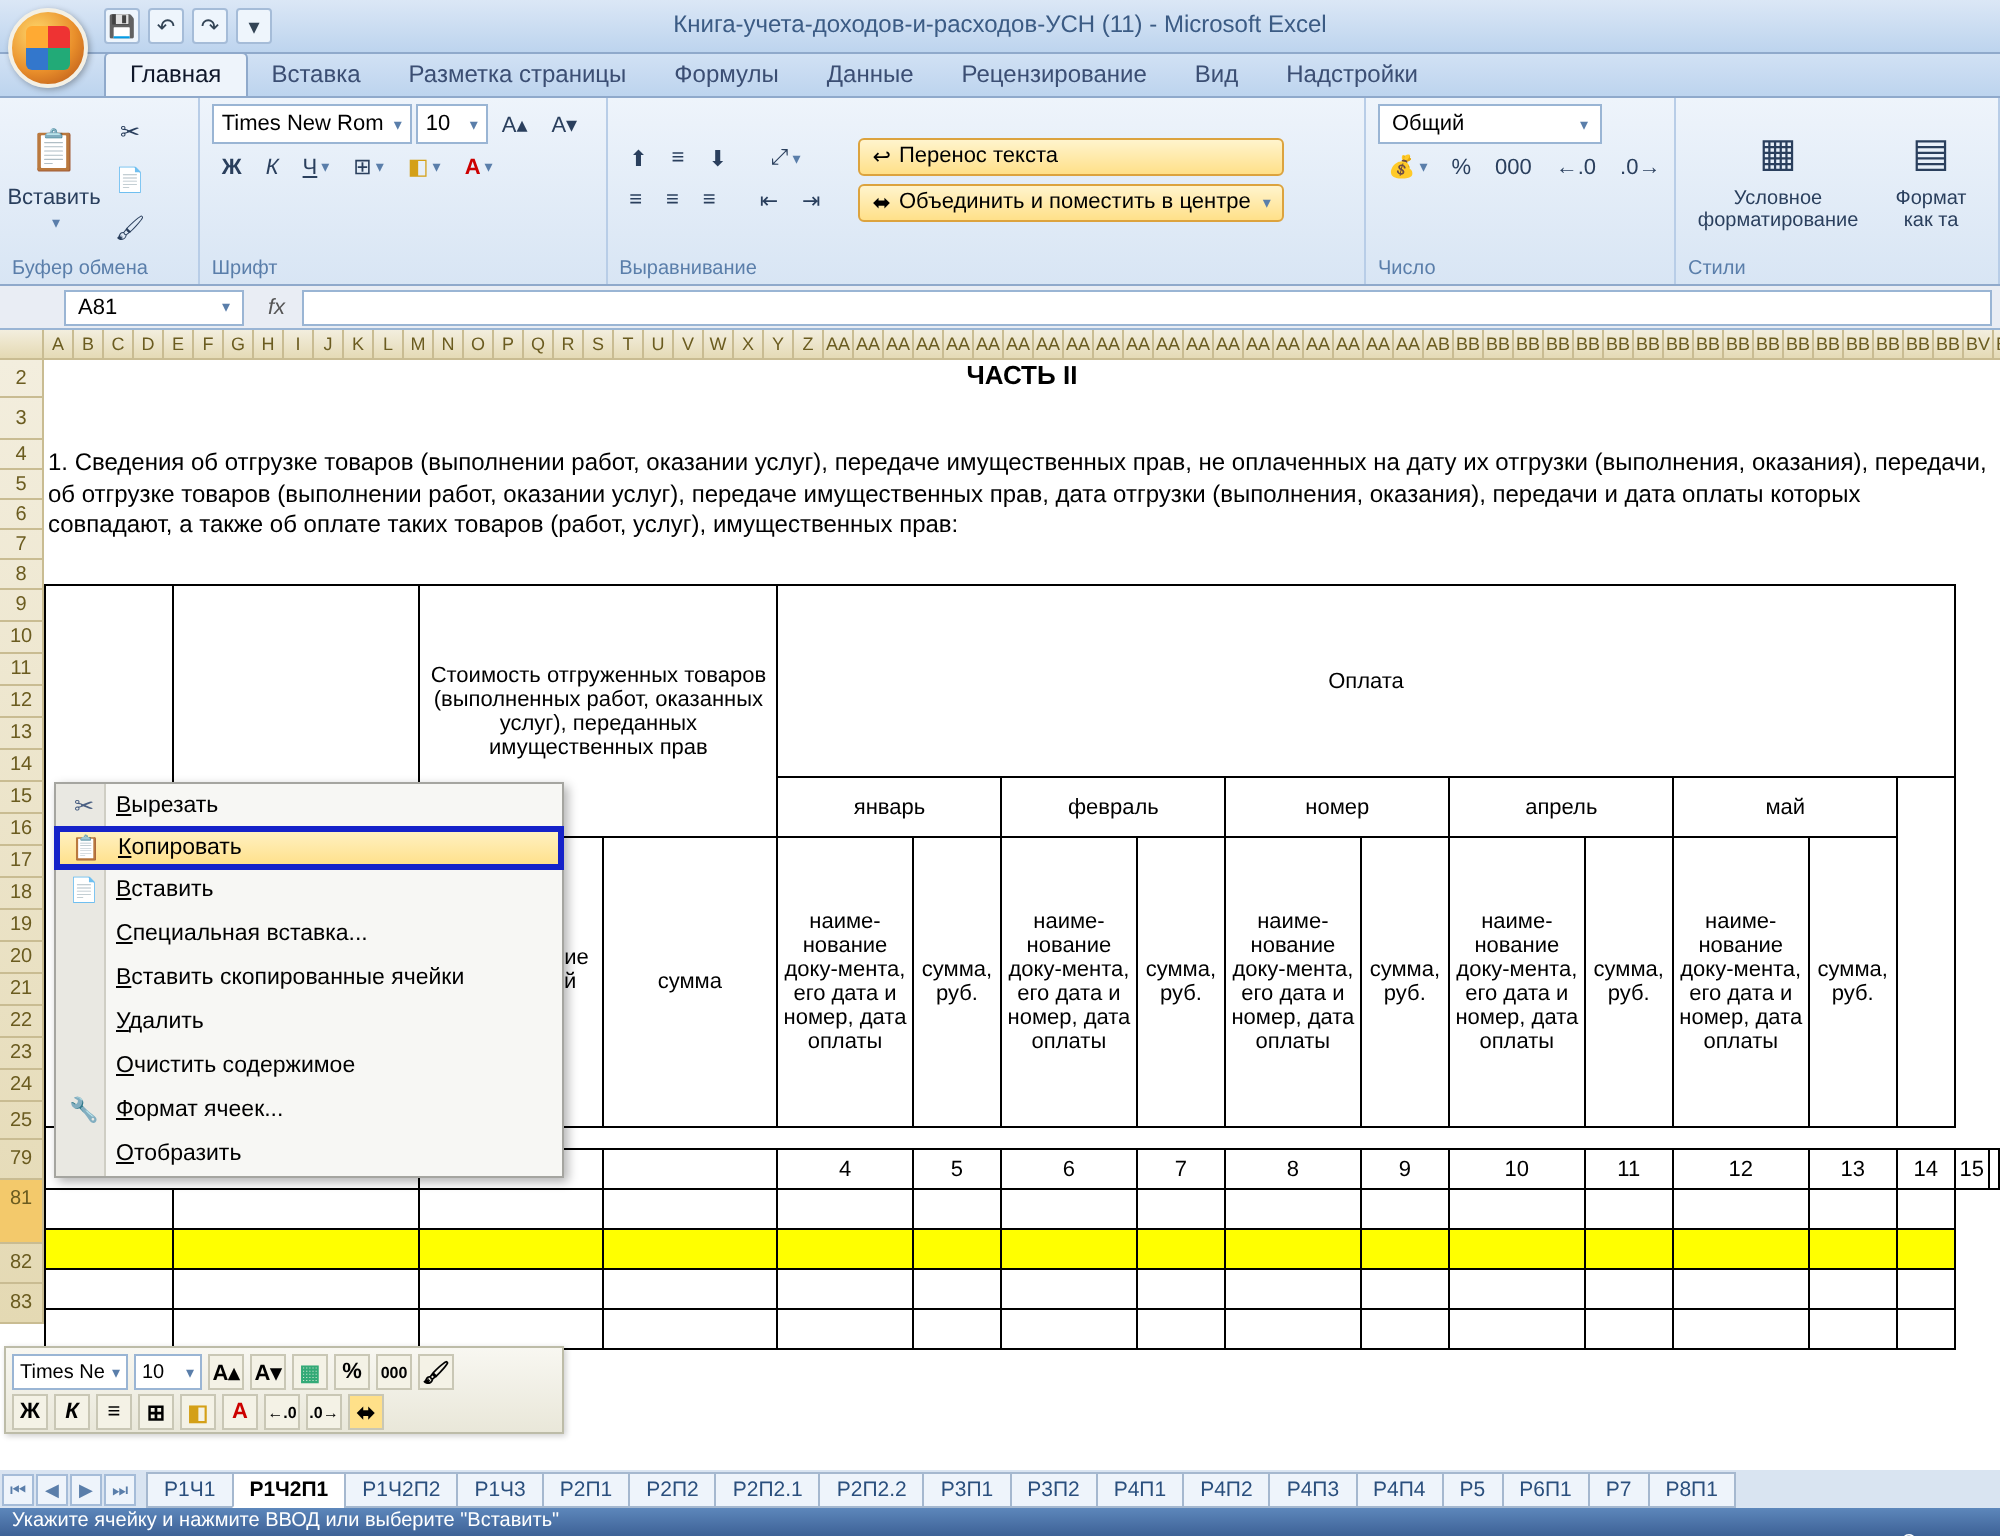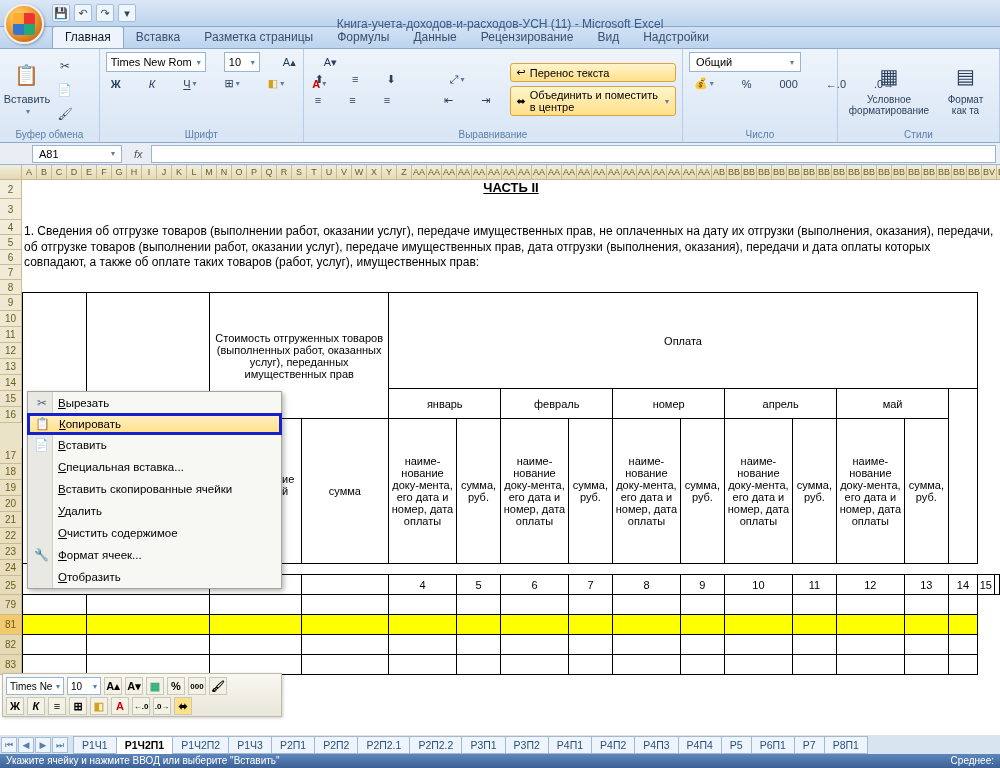--- a/index.html
+++ b/index.html
@@ -3,56 +3,56 @@
 <meta charset="utf-8">
 <style>
 * { margin:0; padding:0; box-sizing:border-box; font-family:"Segoe UI",Tahoma,sans-serif; }
 body { width:1000px; height:768px; overflow:hidden; background:#fff; font-size:11px; position:relative; }
 
 .titlebar { height:27px; background:linear-gradient(#dbe7f6,#bdd4ee); display:flex; align-items:center; border-bottom:1px solid #8fa9cb; }
 .office-btn { width:40px; height:40px; border-radius:50%; background:radial-gradient(circle at 35% 30%,#ffd86b,#e98f2b 55%,#b24e14); position:absolute; left:4px; top:4px; z-index:50; border:2px solid #f4f0e4; box-shadow:1px 1px 3px rgba(0,0,0,.3); display:flex; align-items:center; justify-content:center;}
 .office-btn .f { width:22px; height:22px; background:conic-gradient(#e33 0 25%,#2a7 0 50%,#37c 0 75%,#fa3 0); border-radius:3px; }
 .qat { margin-left:52px; display:flex; align-items:center; gap:4px; height:27px; }
 .qat .qbtn { width:18px; height:18px; background:#eef5fc; border:1px solid #a5bcd8; border-radius:2px; display:flex; align-items:center; justify-content:center; font-size:11px; color:#345; }
-.doc-title { position:absolute; left:50%; transform:translateX(-50%); color:#3b5b84; font-size:12px; white-space:nowrap; top:5px;margin-top:12px; }
+.doc-title { position:absolute; left:50%; transform:translateX(-50%); color:#3b5b84; font-size:12px; white-space:nowrap; top:5px; }
 
 .tabs { height:22px; background:linear-gradient(#d1e1f4,#bdd4ee); display:flex; align-items:flex-end; padding-left:52px; border-bottom:1px solid #8fa9cb; }
 .tab { padding:3px 12px 4px; color:#3b4e73; cursor:pointer; font-size:12px; }
 .tab.active { background:#eef4fb; border:1px solid #8fa9cb; border-bottom:none; border-radius:3px 3px 0 0; color:#0f172a; }
 
 .ribbon { height:94px; background:linear-gradient(#eef4fb,#d8e5f4); border-bottom:1px solid #8fa9cb; display:flex; }
 .group { border-right:1px solid #b8cde7; padding:3px 6px 2px; display:flex; flex-direction:column; justify-content:space-between; }
-.group-label { text-align:center; color:#5a7eaa; font-size:10px; padding-top:2px; }
+.group-label { text-align:left; color:#5a7eaa; font-size:10px; padding-top:2px; }
 .group-body { flex:1; display:flex; align-items:center; gap:4px; }
 .rbtn { border:1px solid transparent; padding:2px 4px; border-radius:3px; display:flex; align-items:center; justify-content:center; color:#2a3f5d; cursor:pointer; }
 .bigbtn { width:42px; height:60px; flex-direction:column; font-size:11px; gap:2px; text-align:center; }
 .icon { width:16px; height:16px; display:inline-flex; align-items:center; justify-content:center; font-size:12px; }
 .bigicon { width:28px; height:28px; font-size:20px; }
 .fontbox { width:100px; height:20px; border:1px solid #9ab5d4; background:#fff; font-size:11px; padding:2px 4px; display:flex; align-items:center; justify-content:space-between; }
 .sizebox { width:36px; height:20px; border:1px solid #9ab5d4; background:#fff; font-size:11px; padding:2px 4px; display:flex; align-items:center; justify-content:space-between; }
-.row { display:flex; gap:18px; align-items:center; }
+.row { display:flex; gap:2px; align-items:center; }
 .col { display:flex; flex-direction:column; gap:2px; }
 .wide-btn { background:linear-gradient(#fff4cd,#ffe089); border:1px solid #dca33e; padding:2px 6px; border-radius:3px; display:flex; align-items:center; gap:4px; font-size:11px; }
 .dd { font-size:8px; color:#5a7eaa; margin-left:2px; }
 .combo { width:112px; height:20px; border:1px solid #9ab5d4; background:#fff; padding:2px 6px; font-size:11px; display:flex; justify-content:space-between; align-items:center; }
 
 .fbar { height:22px; border-bottom:1px solid #9ab5d4; display:flex; align-items:center; background:#e9edf4; }
 .namebox { width:90px; height:18px; border:1px solid #9ab5d4; background:#fff; margin:0 4px 0 32px; font-size:11px; padding:1px 6px; display:flex; align-items:center; justify-content:space-between; }
 .fbar .fx { padding:0 8px; font-style:italic; color:#555; }
 .fbar .finput { flex:1; height:18px; border:1px solid #9ab5d4; background:#fff; margin-right:4px; }
 
 .grid { position:absolute; top:165px; left:0; right:0; bottom:32px; overflow:hidden; font-family:"Times New Roman",serif; font-size:12px; color:#000; }
 .rownums { position:absolute; top:15px; left:0; width:22px; background:linear-gradient(#f3eede,#e4d9b3); }
 .rn { height:15px; border-bottom:1px solid #c9bc92; border-right:1px solid #c9bc92; text-align:center; font-size:10px; color:#6b5c20; line-height:15px; }
 .rn.selected { background:#f3c96b; }
 .colheads { position:absolute; top:0; left:22px; right:0; height:15px; background:linear-gradient(#f3eede,#e4d9b3); display:flex; }
 .ch { width:15px; flex:0 0 15px; border-right:1px solid #c9bc92; border-bottom:1px solid #c9bc92; text-align:center; font-size:9px; color:#6b5c20; line-height:15px; overflow:hidden; }
 .corner { position:absolute; top:0; left:0; width:22px; height:15px; background:linear-gradient(#f3eede,#e4d9b3); border-right:1px solid #c9bc92; border-bottom:1px solid #c9bc92; }
 .sheet { position:absolute; top:15px; left:22px; right:0; bottom:0; }
-.title1 { position:absolute; top:0; left:0; right:0; height:19px; text-align:center; font-weight:bold; font-size:13px;text-decoration:underline; }
+.title1 { position:absolute; top:0; left:0; right:0; height:19px; text-align:center; font-weight:bold; font-size:13px; }
 .title2 { position:absolute; top:19px; left:0; right:0; height:21px; text-align:center; font-weight:bold; font-size:13px; }
 .para { position:absolute; top:44px; left:2px; right:6px; font-size:12px; line-height:1.3; }
 
 .tbl { position:absolute; top:112px; left:0; border-collapse:collapse; table-layout:fixed; }
 .tbl td, .tbl th { border:1px solid #000; text-align:center; vertical-align:middle; font-weight:normal; font-size:11px; padding:2px; }
 .hdr { font-size:11px; }
 .selrow td { background:#ffff00; }
 
 .ctx { position:absolute; left:27px; top:391px; width:255px; background:#f7f7f4; border:1px solid #a5a5a0; box-shadow:2px 2px 5px rgba(0,0,0,.3); z-index:200; font-family:"Segoe UI"; font-size:11.5px; }
 .ctx .itm { height:22px; display:flex; align-items:center; padding-left:30px; position:relative; cursor:pointer; }
@@ -65,21 +65,21 @@
 .minitb { position:absolute; left:2px; top:673px; width:280px; height:44px; background:linear-gradient(#f8f7f1,#e9e7d9); border:1px solid #bdbca8; box-shadow:1px 1px 3px rgba(0,0,0,.2); z-index:190; padding:3px; display:flex; flex-direction:column; gap:2px; font-family:"Segoe UI"; }
 .minitb .row { gap:3px; }
 .minitb .mbtn { width:18px; height:18px; border:1px solid #c9c7b5; background:#f4f2e6; font-size:11px; display:flex; align-items:center; justify-content:center; font-weight:bold; }
 .minitb .fbox { width:58px; height:18px; border:1px solid #9ab5d4; background:#fff; font-size:10px; padding:1px 3px; display:flex; align-items:center; justify-content:space-between; }
 
 .sheettabs { position:absolute; bottom:14px; left:0; right:0; height:19px; background:#d9e4f1; display:flex; align-items:center; font-size:10.5px; }
 .stbtn { width:16px; height:16px; border:1px solid #a5bcd8; background:#eef4fb; margin-left:1px; text-align:center; line-height:14px; color:#5a7eaa; font-size:9px; }
 .st { padding:2px 8px; background:#eef4fb; border:1px solid #a5b8cf; margin-left:-1px; color:#2a4f7d; cursor:pointer; white-space:nowrap; }
 .st.active { background:#fff; font-weight:bold; color:#000; border-bottom-color:#fff; }
 
-.status { position:absolute; bottom:0; left:0; right:0; height:14px; background:linear-gradient(#5d87bb,#3d6196); color:#fff; font-size:10px; padding:1px 6px; display:flex; }
+.status { position:absolute; bottom:0; left:0; right:0; height:14px; background:linear-gradient(#5d87bb,#3d6196); color:#fff; font-size:10px; padding:1px 6px; display:flex;flex-direction:column; }
 .status .r { margin-left:auto; }
 u.acc { text-decoration:underline; }
 </style>
 </head>
 <body>
 
 <div class="office-btn">
     <div class="f"></div>
   </div>
 <div class="titlebar">
@@ -312,31 +312,31 @@
       <div class="rn" style="height: 15px; line-height: 15px;">7</div>
       <div class="rn" style="height: 15px; line-height: 15px;">8</div>
       <div class="rn" style="height: 16px; line-height: 16px;">9</div>
       <div class="rn" style="height: 16px; line-height: 16px;">10</div>
       <div class="rn" style="height: 16px; line-height: 16px;">11</div>
       <div class="rn" style="height: 16px; line-height: 16px;">12</div>
       <div class="rn" style="height: 16px; line-height: 16px;">13</div>
       <div class="rn" style="height: 16px; line-height: 16px;">14</div>
       <div class="rn" style="height: 16px; line-height: 16px;">15</div>
       <div class="rn" style="height: 16px; line-height: 16px;">16</div>
-      <div class="rn" style="height: 16px; line-height: 16px; margin-top: 25px;">17</div>
+      <div class="rn" style="height: 16px; line-height: 16px;">17</div>
       <div class="rn" style="height: 16px; line-height: 16px;">18</div>
       <div class="rn" style="height: 16px; line-height: 16px;">19</div>
       <div class="rn" style="height: 16px; line-height: 16px;">20</div>
       <div class="rn" style="height: 16px; line-height: 16px;">21</div>
       <div class="rn" style="height: 16px; line-height: 16px;">22</div>
       <div class="rn" style="height: 16px; line-height: 16px;">23</div>
       <div class="rn" style="height: 16px; line-height: 16px;">24</div>
       <div class="rn" style="height: 19px; line-height: 19px;">25</div>
       <div class="rn" style="height: 20px; line-height: 20px;">79</div>
-      <div class="rn selected" style="height: 20px; line-height: 20px;">81</div>
+      <div class="rn selected" style="height: 32px; line-height: 20px;">81</div>
       <div class="rn" style="height: 20px; line-height: 20px;">82</div>
       <div class="rn" style="height: 20px; line-height: 20px;">83</div>
     </div>
   <div class="sheet">
     <div class="title1">ЧАСТЬ II</div>
     <div class="para">1. Сведения об отгрузке товаров (выполнении работ, оказании услуг), передаче имущественных прав, не оплаченных на дату их отгрузки (выполнения, оказания), передачи, об отгрузке товаров (выполнении работ, оказании услуг), передаче имущественных прав, дата отгрузки (выполнения, оказания), передачи и дата оплаты которых совпадают, а также об оплате таких товаров (работ, услуг), имущественных прав:</div>
     <table class="tbl">
       <colgroup>
         <col style="width:66px">
           <col style="width:130px">

